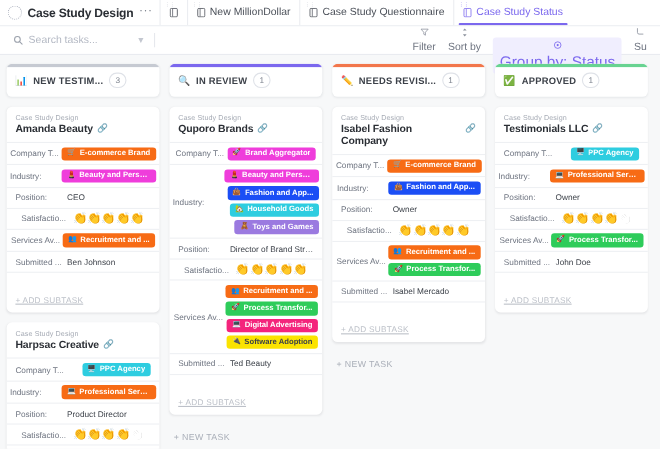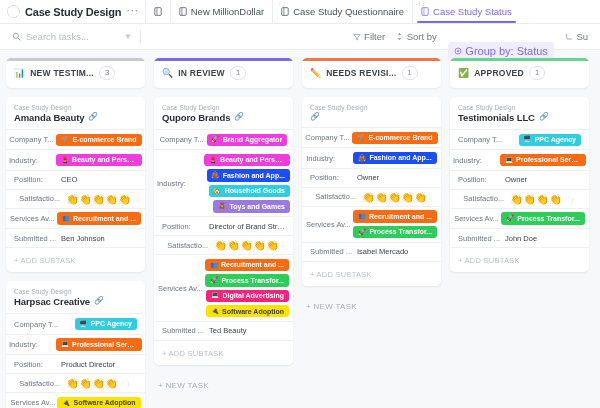--- a/index.html
+++ b/index.html
@@ -70,24 +70,24 @@
   }
   .search-wrap { display: flex; align-items: center; gap: 5px; width: 120px; }
   .search-input {
     border: none; outline: none; background: transparent;
     font-size: 9.5px; font-family: inherit; color: #4b5059; width: 78px;
   }
   .search-input::placeholder { color: #b4b9c4; }
   .chev { color:#c3c7d0; font-size:8px; margin-left:auto;}
   .tb-divider { width:1px; height:13px; background:#e6e8ed; margin: 0 8px; }
   .tb-right { margin-left: auto; display:flex; align-items:center; gap:11px; }
-  .tb-btn { display:flex; align-items:center; gap:3.5px; color:#6e7480; font-size:9.5px; white-space:nowrap;}
+  .tb-btn { display:flex; align-items:center; gap:3.5px; color:#6e7480; font-size:9.5px; white-space:nowrap;flex-direction:column;}
   .tb-btn.pill {
     background:#f0eefe; color:#7b68ee; border-radius:3px;
-    padding: 3px 6px; font-size:11px;margin-top:28px;
+    padding: 3px 6px; font-size:14px;margin-top:28px;
   }
 
   
   .board {
     display: flex;
     padding: 8px 6px 0 6px;
     gap: 9px;
     height: calc(408px - 50px);
     align-items: flex-start;
     overflow: hidden;
@@ -167,21 +167,21 @@
   }
   .tag .t-txt { overflow:hidden; text-overflow:ellipsis; }
   .tag .t-emo { font-size:6.5px; flex:none; }
   .tag.dark { color:#3c4149; }
 
   .rating { display:flex; gap:0px; font-size:10.5px; line-height:1; }
   .rating span.off { filter: grayscale(1) brightness(1.45); opacity:.75; }
 
   .addsub {
     font-size: 7.5px; color: #bcc0c8; letter-spacing:.25px;
-    padding: 8px 8px 7px 8px; border-top: 1px solid #eef0f3;
+    padding: 20px 8px 7px 8px; border-top: 1px solid #eef0f3; text-decoration: underline;
   }
   .newtask {
     font-size: 8px; color: #a9aeb8; letter-spacing:.3px;
     padding: 7px 4px;
   }
 </style>
 </head>
 <body>
 
 <div class="tabbar">
@@ -478,20 +478,21 @@
   <div class="column">
     <div class="col-head" style="--acc:#f2764b">
       <span class="col-emoji">✏️</span>
       <span class="col-title">NEEDS REVISI...</span>
       <span class="col-count">1</span>
     </div>
     <div class="cards">
       <div class="card">
     <div class="card-sub">Case Study Design</div>
     <div class="card-title-row">
+      <span class="card-title">Isabel Fashion Company</span>
       <span class="link-ico">🔗</span>
     </div>
     <div class="field">
     <span class="f-label">Company T...</span>
     <span class="f-tags right">
               <span class="tag" style="background:#f76b15">
     <span class="t-emo">🛒</span>
     <span class="t-txt">E-commerce Brand</span>
   </span>
             </span>

